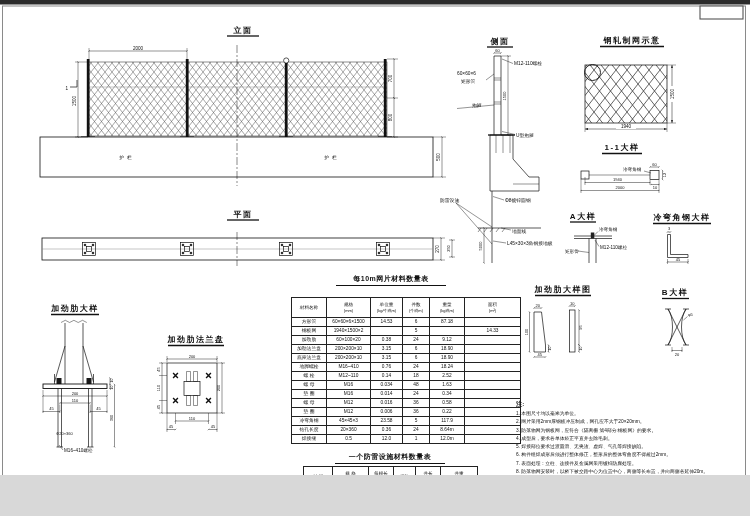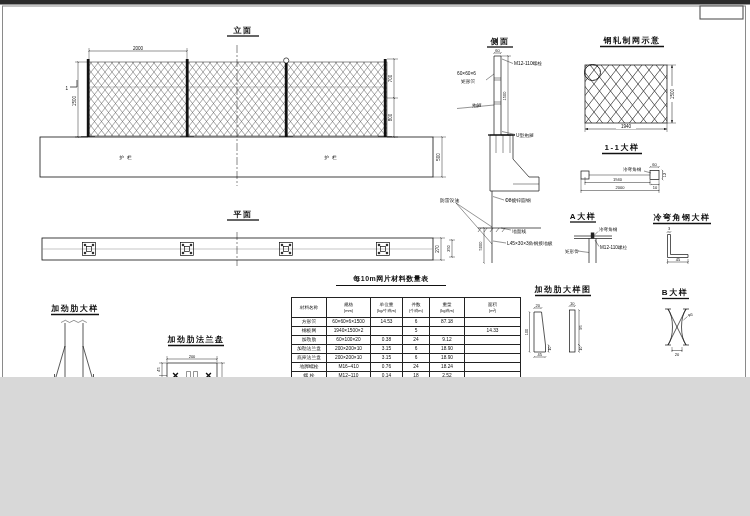--- a/index.html
+++ b/index.html
@@ -1,16 +1,16 @@
 <!DOCTYPE html>
 <html><head>
 <meta charset="utf-8">
 <style>
   html,body{margin:0;padding:0;background:#d8d8d8;}
-  #sheet{position:relative;width:750px;height:377px;background:#ffffff;overflow:hidden;
+  #sheet{position:relative;width:750px;height:475px;background:#ffffff;overflow:hidden;
          font-family:"Liberation Sans","DejaVu Sans",sans-serif;color:#111;}
   #draw{position:absolute;left:0;top:0;}
   svg text{font-family:"Liberation Sans","DejaVu Sans",sans-serif;fill:#111;}
   .ti{font-size:8px;font-weight:bold;letter-spacing:1.5px;}
   .dt{font-size:4.6px;}
   .d4{font-size:4px;}
   .d35{font-size:3.5px;}
   .lb{font-size:4.8px;}
   .mid{text-anchor:middle;}
   .ln{stroke:#111;stroke-width:.7;fill:none;}

